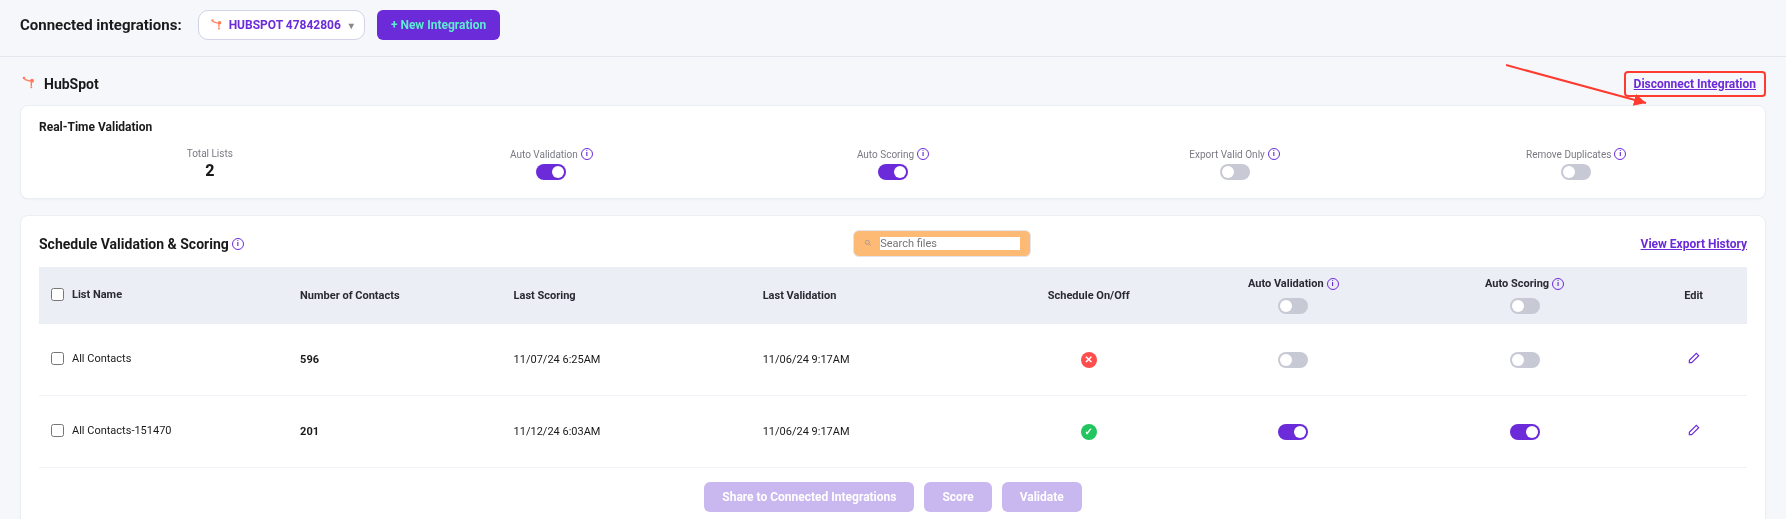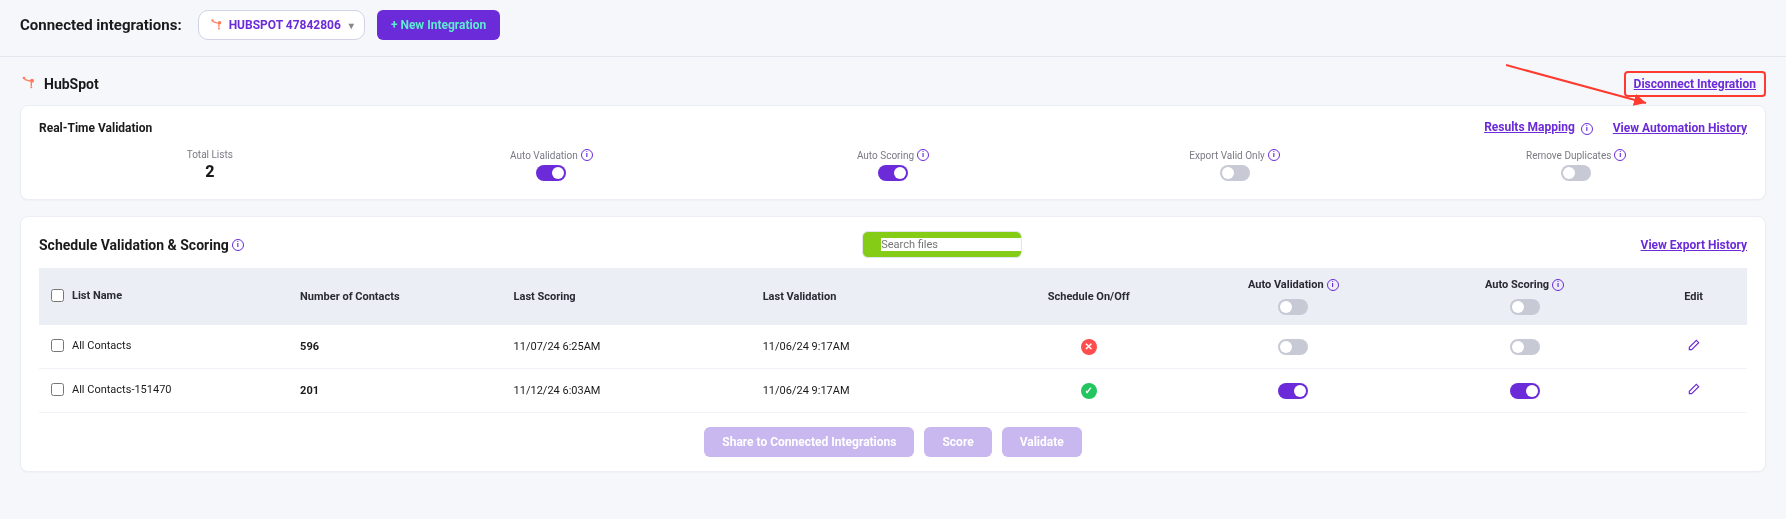--- a/index.html
+++ b/index.html
@@ -80,34 +80,34 @@
   .toggle.on { background: #6b2bd9; }
   .toggle.on::after { left: 16px; }
   .schedule-head {
     display: flex; align-items: center; justify-content: space-between;
     margin-bottom: 10px;
   }
   .schedule-head h3 { font-size: 14px; font-weight: 700; display: flex; align-items: center;}
   .search-wrap {
     display: flex; align-items: flex-start; gap: 8px;
     border: 1px solid #e2e4ee; border-radius: 6px;
-    padding: 6px 10px; width: 160px; background: #84cc16;
+    padding: 6px 10px; width: 178px; background: #fdba74;
   }
   .search-wrap svg { width: 12px; height: 12px; fill: none; stroke: #8a8aa0; stroke-width: 2;}
   .search-wrap input {
     border: none; outline: none; font-size: 11px; flex: 1; color: #333;
   }
   .table { width: 100%; border-collapse: collapse; margin-top: 4px; }
   .table thead th {
     background: #eceef5; font-size: 11px; font-weight: 700; padding: 10px 12px;
     text-align: left; color: #2a2a33;
   }
   .table thead th.center, .table tbody td.center { text-align: center; }
   .table tbody td {
-    padding: 10px 12px; font-size: 11px; border-bottom: 1px solid #f1f2f8;
+    padding: 24px 12px; font-size: 11px; border-bottom: 1px solid #f1f2f8;
     vertical-align: middle;
   }
   .row-check { display: inline-flex; align-items: center; gap: 8px; }
   .row-check input[type="checkbox"] { width: 13px; height: 13px; cursor: pointer; }
   .status-dot {
     display: inline-flex; align-items: center; justify-content: center;
     width: 16px; height: 16px; border-radius: 50%; color: #fff; font-size: 10px; font-weight: 700;
   }
   .status-off { background: #ff4d4d; }
   .status-on { background: #22c55e; }
@@ -169,27 +169,20 @@
         <marker id="ah" markerWidth="8" markerHeight="8" refX="6" refY="3" orient="auto">
           <path d="M0,0 L6,3 L0,6 Z" fill="#ff3b2f"></path>
         </marker>
       </defs>
     <line x1="0" y1="12" x2="140" y2="50" stroke="#ff3b2f" stroke-width="2" marker-end="url(#ah)"></line>
   </svg>
 
   <div class="card">
     <div class="card-header">
       <h3>Real-Time Validation</h3>
-      <div class="links">
-        <span>
-          <a>Results Mapping</a>
-          <span class="info-dot">i</span>
-        </span>
-        <a>View Automation History</a>
-      </div>
     </div>
     <div class="metrics">
       <div class="metric">
         <div class="m-label">Total Lists</div>
         <div class="m-value">2</div>
       </div>
       <div class="metric metric-toggle">
         <div class="m-label">
             <span>Auto Validation</span>
             <span class="info-dot">i</span>

